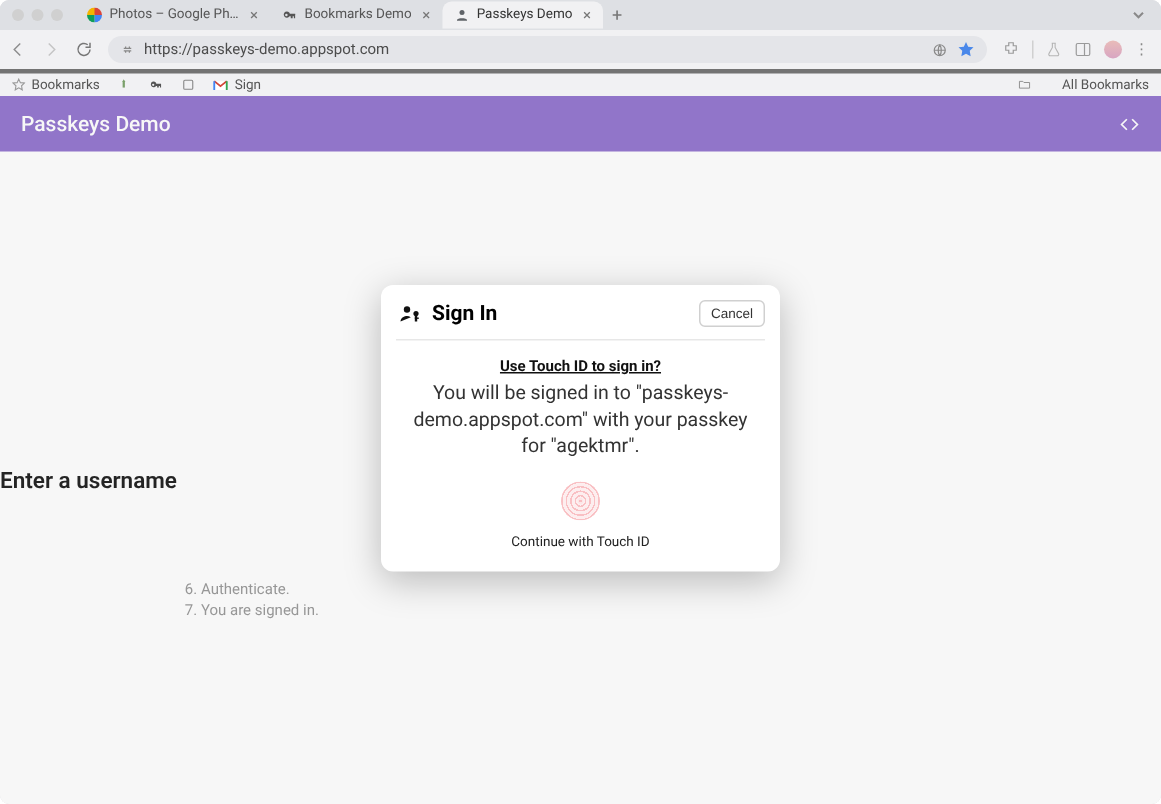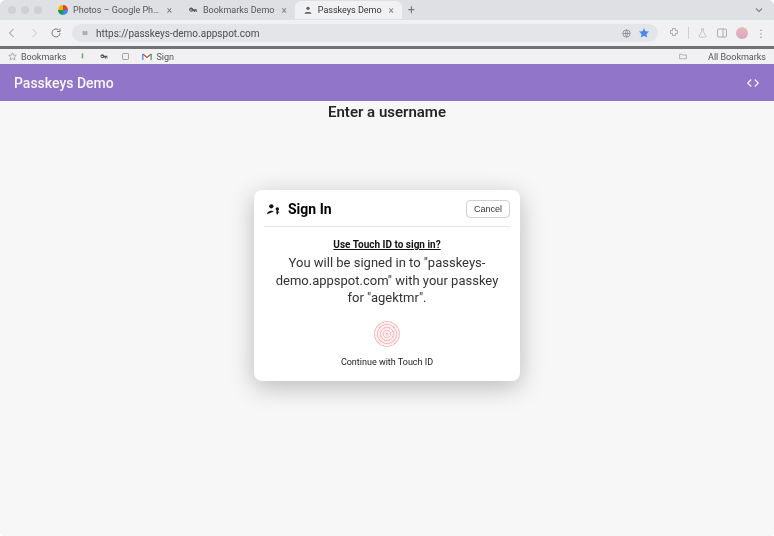--- a/index.html
+++ b/index.html
@@ -32,21 +32,21 @@
 
   
   .bookmarks { height: 18px; background: #f1f1f3; border-top: 3px solid #737373; display: flex; align-items: center; padding: 0 8px; font-size: 9px; color: #555; gap: 12px; }
   .bm-item { display: flex; align-items: center; gap: 4px; }
   .bm-right { margin-left: auto; display: flex; align-items: center; gap: 20px; }
 
   
   .page { flex: 1; background: #ffffff; position: relative; display: flex; flex-direction: column; }
   .appbar { height: 37px; background: #9375cf; color: #fff; display: flex; align-items: center; padding: 0 14px; font-size: 14px; font-weight: 500; }
   .appbar-right { margin-left: auto; display: flex; align-items: center; }
-  .content { flex: 1; display: flex; flex-direction: column; align-items: center; padding-top: 2px; }
+  .content { flex: 1; display: flex; flex-direction: row; align-items: center; padding-top: 14px; }
   .content h2 { font-size: 15px; font-weight: 600; color: #1f1f1f; margin-bottom: 12px; }
   .username-field { width: 112px; height: 32px; background: #eeeeee; border: none; border-bottom: 1px solid #c7c7c7; padding: 0 8px; font-size: 10px; color: #888; display: flex; align-items: center; }
   .steps { margin-top: 150px; font-size: 10px; color: #9a9a9a; list-style: decimal; padding-left: 16px; line-height: 1.4; }
   .steps li { }
 
   
   .dialog { position: absolute; top: 190px; left: 50%; transform: translateX(-50%); width: 266px; background: #fff; border-radius: 8px; box-shadow: 0 6px 24px rgba(0,0,0,0.25); padding: 0; overflow: hidden; }
   .dialog-head { display: flex; align-items: center; padding: 10px 10px 8px 12px; gap: 6px; }
   .dialog-head .title { font-weight: 700; font-size: 14px; }
   .dialog-head .cancel { margin-left: auto; font-size: 9px; border: 1px solid #d0d0d0; border-radius: 4px; padding: 3px 7px; background: #fff; color: #333; }

